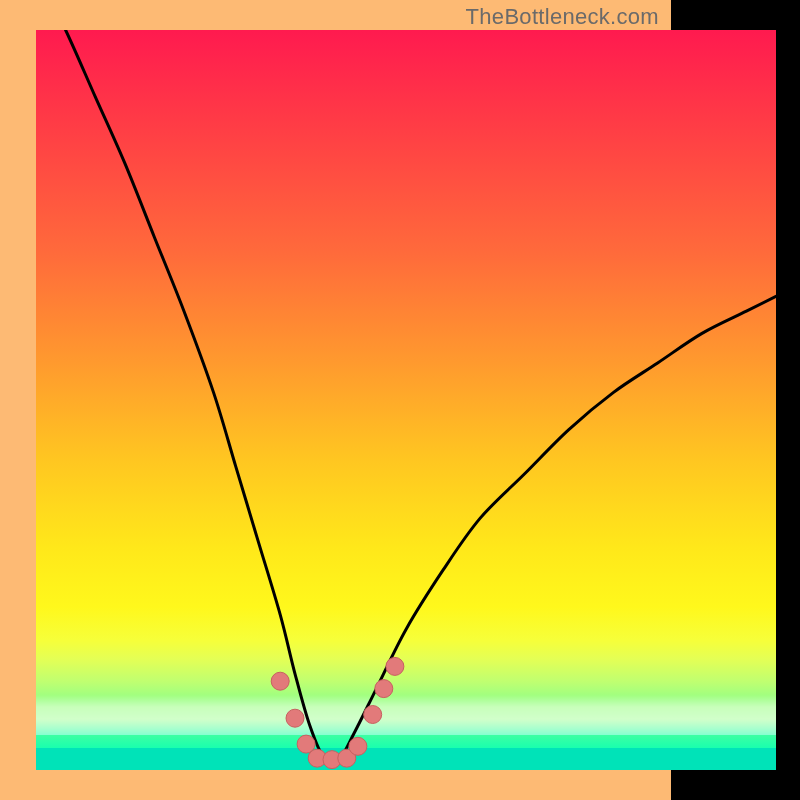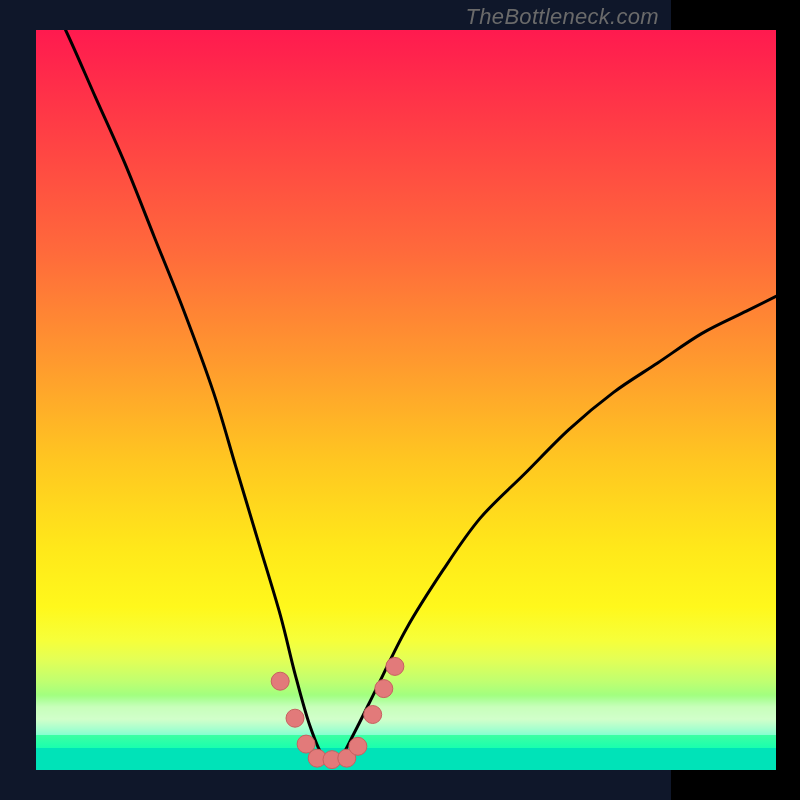--- a/index.html
+++ b/index.html
@@ -8,22 +8,21 @@
     width: 800px;
     height: 800px;
     background: #000;
     overflow: hidden;
     font-family: Arial, Helvetica, sans-serif;
   }
   .stage {
     position: relative;
     width: 671px;
     height: 800px;
-    background: #0f172a;
-    font-style: italic;
+    background: #fdba74;
   }
   .watermark {
     position: absolute;
     top: 4px;
     right: 12px;
     color: #6a6a6a;
     font-size: 22px;
     font-weight: 500;
     letter-spacing: 0.3px;
     z-index: 20;

